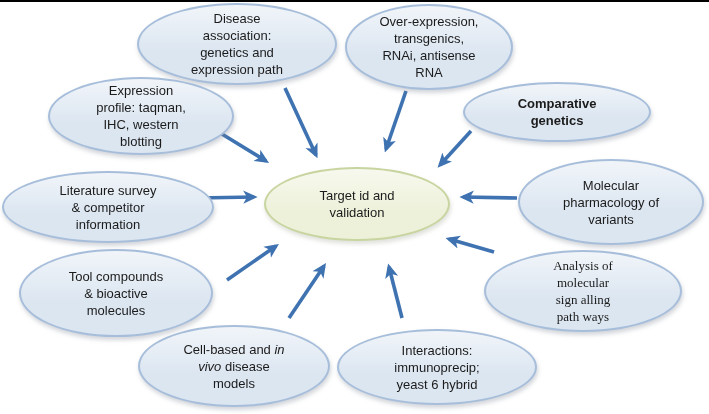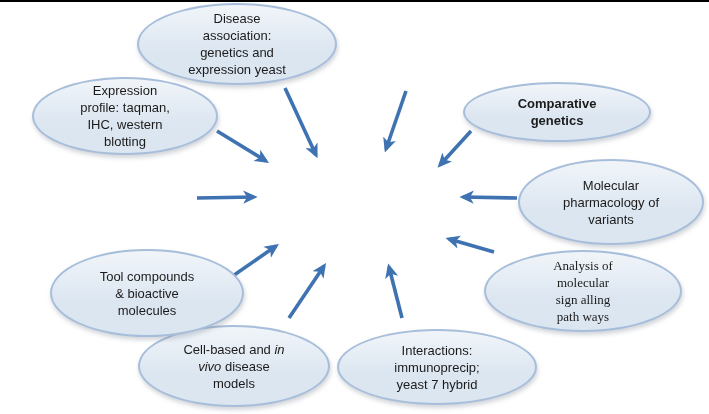--- a/index.html
+++ b/index.html
@@ -63,23 +63,23 @@
   }
   
   .center-node { left: 264px; top: 167px; width: 186px; height: 74px; }
   .n0 { left: 137px; top:   3px; width: 200px; height: 82px; }
   .n1 { left: 345px; top:   4px; width: 168px; height: 86px; }
   .n2 { left: 463px; top:  82px; width: 188px; height: 60px; font-weight: bold; }
   .n3 { left: 518px; top: 159px; width: 186px; height: 86px; }
   .n4 { left: 484px; top: 250px; width: 198px; height: 82px; font-family: Liberation Serif, serif; }
   .n5 { left: 337px; top: 329px; width: 200px; height: 76px; }
   .n6 { left: 138px; top: 325px; width: 192px; height: 82px; }
-  .n7 { left:  50px; top: 249px; width: 194px; height: 88px; }
+  .n7 { left:  19px; top: 249px; width: 194px; height: 88px; }
   .n8 { left:   2px; top: 171px; width: 212px; height: 72px; }
-  .n9 { left:  32px; top:  77px; width: 186px; height: 78px; }
+  .n9 { left:  48px; top:  77px; width: 186px; height: 78px; }
 </style>
 </head>
 <body>
 
 <div class="stage">
 
   <div class="top-rule"></div>
 
   <svg class="arrows" viewBox="0 0 709 414" xmlns="http://www.w3.org/2000/svg">
     <defs>
@@ -92,28 +92,38 @@
     <line x1="471" y1="131" x2="440" y2="165" marker-end="url(#ah)"></line>
     <line x1="517" y1="198" x2="463" y2="197" marker-end="url(#ah)"></line>
     <line x1="494" y1="252" x2="449" y2="239" marker-end="url(#ah)"></line>
     <line x1="402" y1="318" x2="389" y2="267" marker-end="url(#ah)"></line>
     <line x1="289" y1="318" x2="324" y2="266" marker-end="url(#ah)"></line>
     <line x1="227" y1="280" x2="276" y2="246" marker-end="url(#ah)"></line>
     <line x1="197" y1="198" x2="254" y2="197" marker-end="url(#ah)"></line>
     <line x1="217" y1="131" x2="266" y2="161" marker-end="url(#ah)"></line>
   </svg>
 
+  <div class="node center-node">
+    <div class="ntext">Target id and
+validation</div>
+  </div>
 
   <div class="node n0">
     <div class="ntext">Disease
 association:
 genetics and
-expression yeast</div>
+expression path</div>
   </div>
 
+  <div class="node n1">
+    <div class="ntext">Over-expression,
+transgenics,
+RNAi, antisense
+RNA</div>
+  </div>
 
   <div class="node n2">
     <div class="ntext">Comparative
 genetics</div>
   </div>
 
   <div class="node n3">
     <div class="ntext">Molecular
 pharmacology of
 variants</div>
@@ -122,35 +132,40 @@
   <div class="node n4">
     <div class="ntext">Analysis of
 molecular
 sign alling
 path ways</div>
   </div>
 
   <div class="node n5">
     <div class="ntext">Interactions:
 immunoprecip;
-yeast 7 hybrid</div>
+yeast 6 hybrid</div>
   </div>
 
   <div class="node n6">
     <div class="ntext"><span>Cell-based and </span><i>in</i><span>
 </span><i>vivo</i><span> disease
 models</span></div>
   </div>
 
   <div class="node n7">
     <div class="ntext">Tool compounds
 &amp; bioactive
 molecules</div>
   </div>
 
+  <div class="node n8">
+    <div class="ntext">Literature survey
+&amp; competitor
+information</div>
+  </div>
 
   <div class="node n9">
     <div class="ntext">Expression
 profile: taqman,
 IHC, western
 blotting</div>
   </div>
 
 </div>
 

